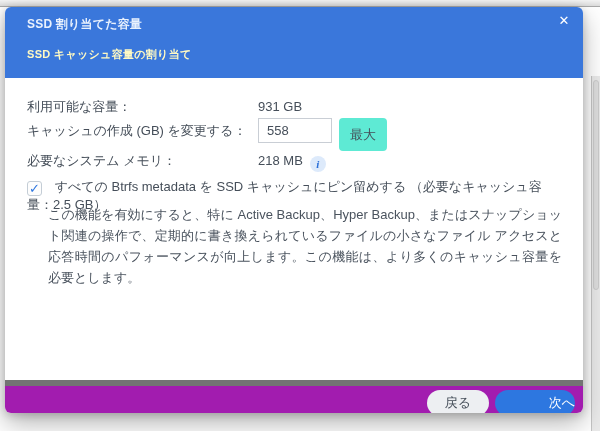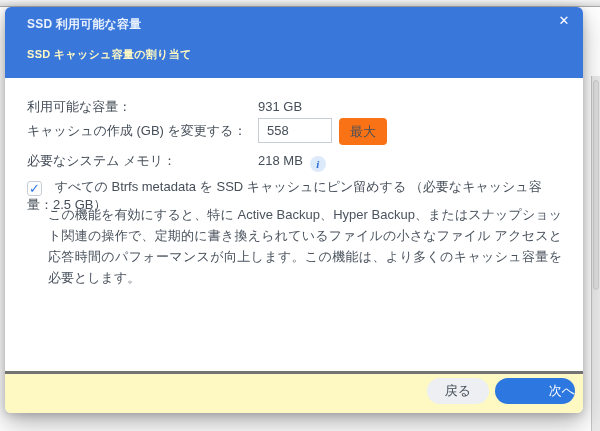--- a/index.html
+++ b/index.html
@@ -34,59 +34,59 @@
     font-size: 13px; }
   .label-col { position: absolute; left: 22px; white-space: nowrap; }
   .value-col { position: absolute; left: 253px; white-space: nowrap; }
   .row-available { position: absolute; top: 20px; width: 100%; height: 18px; line-height: 18px; }
   .row-allocated { position: absolute; top: 40px; width: 100%; height: 25px; line-height: 25px; }
   .row-memory    { position: absolute; top: 74px; width: 100%; height: 18px; line-height: 18px; padding-left: 28px; }
 
   .capacity-input { position: absolute; left: 253px; top: 0; width: 74px; height: 25px;
     border: 1px solid #c9ced5; border-radius: 0; font-size: 13px; color: #454e59;
     padding: 0 8px; outline: none; font-family: "Liberation Sans", "DejaVu Sans", sans-serif; }
-  .max-btn { position: absolute; left: 334px; top: 0; height: 27px; padding: 0 11px;
-    background: #f97316; border: none; border-radius: 4px; font-size: 13px; color: #454e59;
+  .max-btn { position: absolute; left: 334px; top: 0; height: 33px; padding: 0 11px;
+    background: #5eead4; border: none; border-radius: 4px; font-size: 13px; color: #454e59;
     line-height: 25px; cursor: pointer; font-family: "Liberation Sans", "DejaVu Sans", sans-serif; }
 
   .info-icon { display: inline-block; width: 16px; height: 16px; margin-left: 7px;
     background: #ddeafb; color: #2a6fd8; border-radius: 50%; text-align: center;
     font-size: 11px; line-height: 16px; font-style: italic; vertical-align: -3px;
     font-family: "Liberation Serif", "DejaVu Serif", serif; font-weight: bold; cursor: pointer; }
 
   .pin-row { position: absolute; top: 100px; left: 22px; right: 34px; }
   .checkbox { display: inline-block; width: 15px; height: 15px; border: 1px solid #c4cdd6;
     border-radius: 3px; background: #fdfdfd; color: #2e77e0; font-size: 13px; font-weight: bold;
     line-height: 14px; text-align: center; vertical-align: -2px; cursor: pointer; }
   .pin-label { margin-left: 9px; font-size: 13px; color: #454e59; }
 
   .pin-desc { position: absolute; top: 126px; left: 43px; width: 514px;
     font-size: 13px; line-height: 21px; color: #4a535e; text-align: justify; }
 
   
-  .footer { position: absolute; left: 0; bottom: 0; width: 100%; height: 42px;
-    border-top: 3px solid #737373; background: #fef9c3; }
+  .footer { position: absolute; left: 0; bottom: 0; width: 100%; height: 33px;
+    border-top: 6px solid #737373; background: #a21caf; }
   .btn { position: absolute; top: 4px; height: 26px; border: none; border-radius: 13px;
     font-size: 13px; cursor: pointer; font-family: "Liberation Sans", "DejaVu Sans", sans-serif; }
   .btn-back { right: 94px; width: 62px; background: #edeff2; color: #454e59; }
   .btn-next { right: 8px; width: 80px; background: #2d77e0; color: #ffffff; text-align: right; }
 </style>
 </head>
 <body>
 
 <div class="top-edge"></div>
 
 <div class="right-scrollbar">
   <div class="thumb"></div>
 </div>
 
 <div class="dialog">
 
   <div class="dialog-header">
-    <div class="dialog-title">SSD 利用可能な容量</div>
+    <div class="dialog-title">SSD 割り当てた容量</div>
     <div class="close-btn">✕</div>
     <div class="dialog-heading">SSD キャッシュ容量の割り当て</div>
   </div>
 
   <div class="content">
 
     <div class="row-available">
       <span class="label-col">利用可能な容量：</span>
       <span class="value-col">931 GB</span>
     </div>

